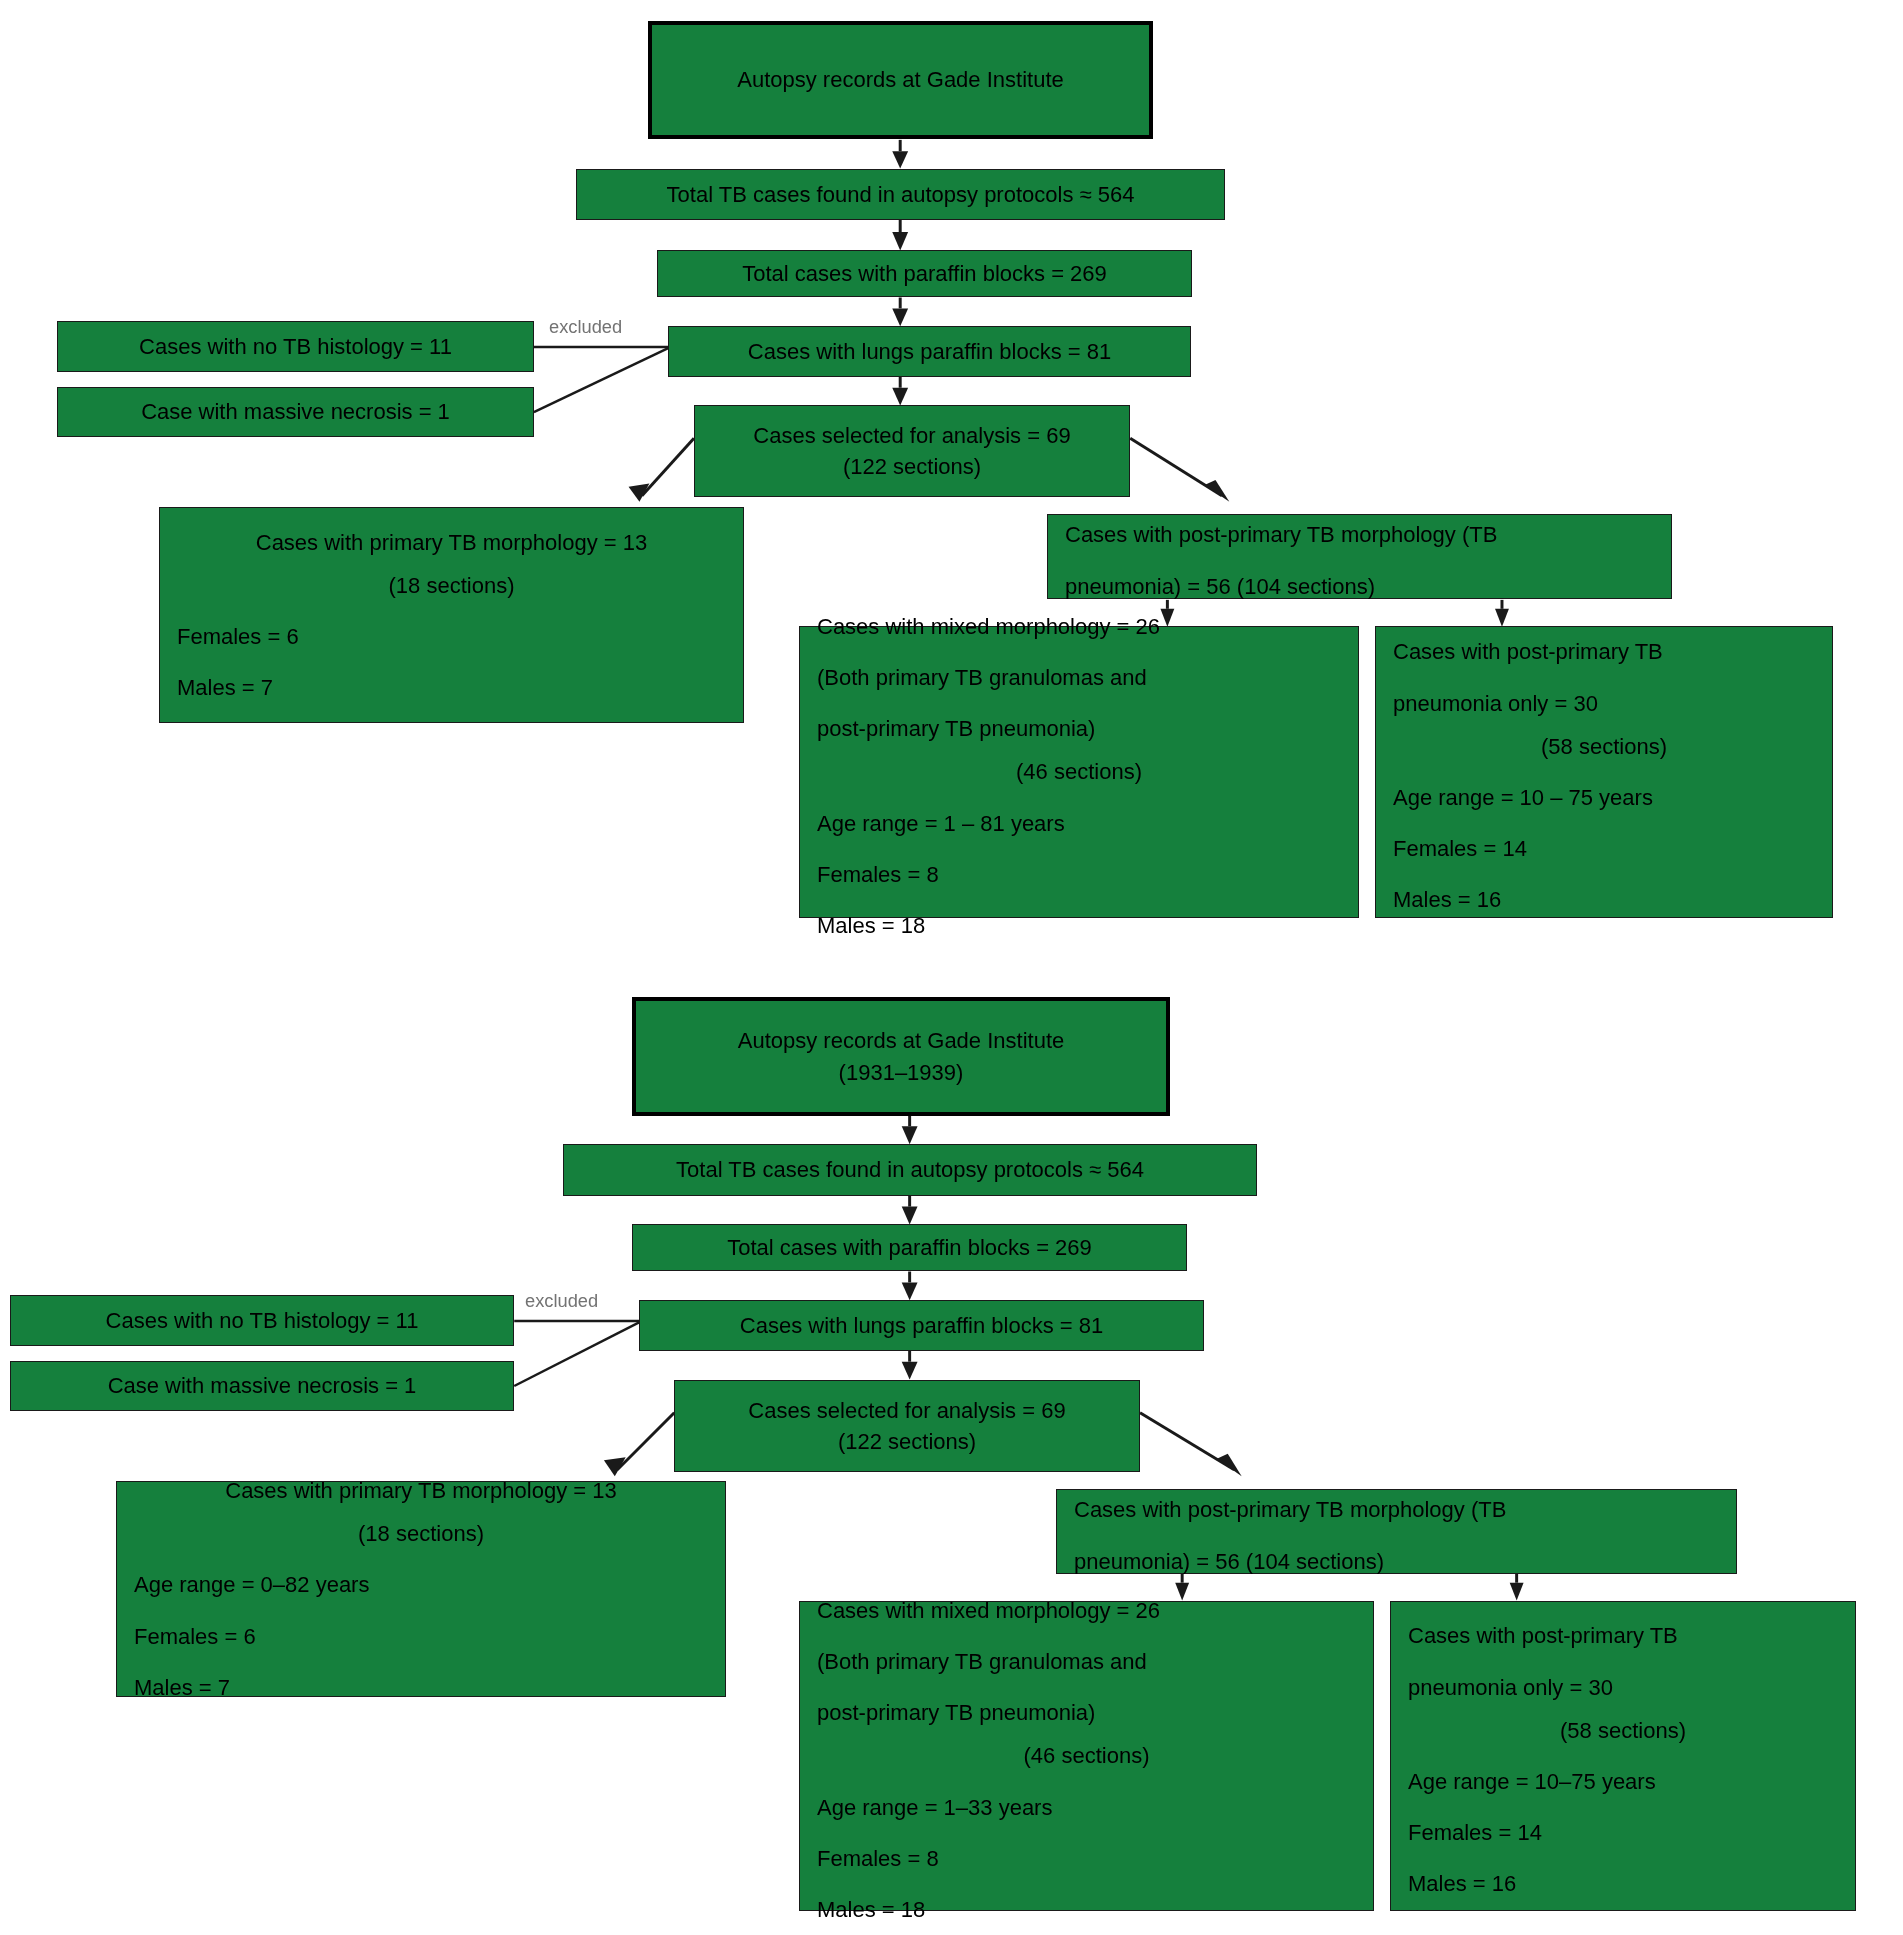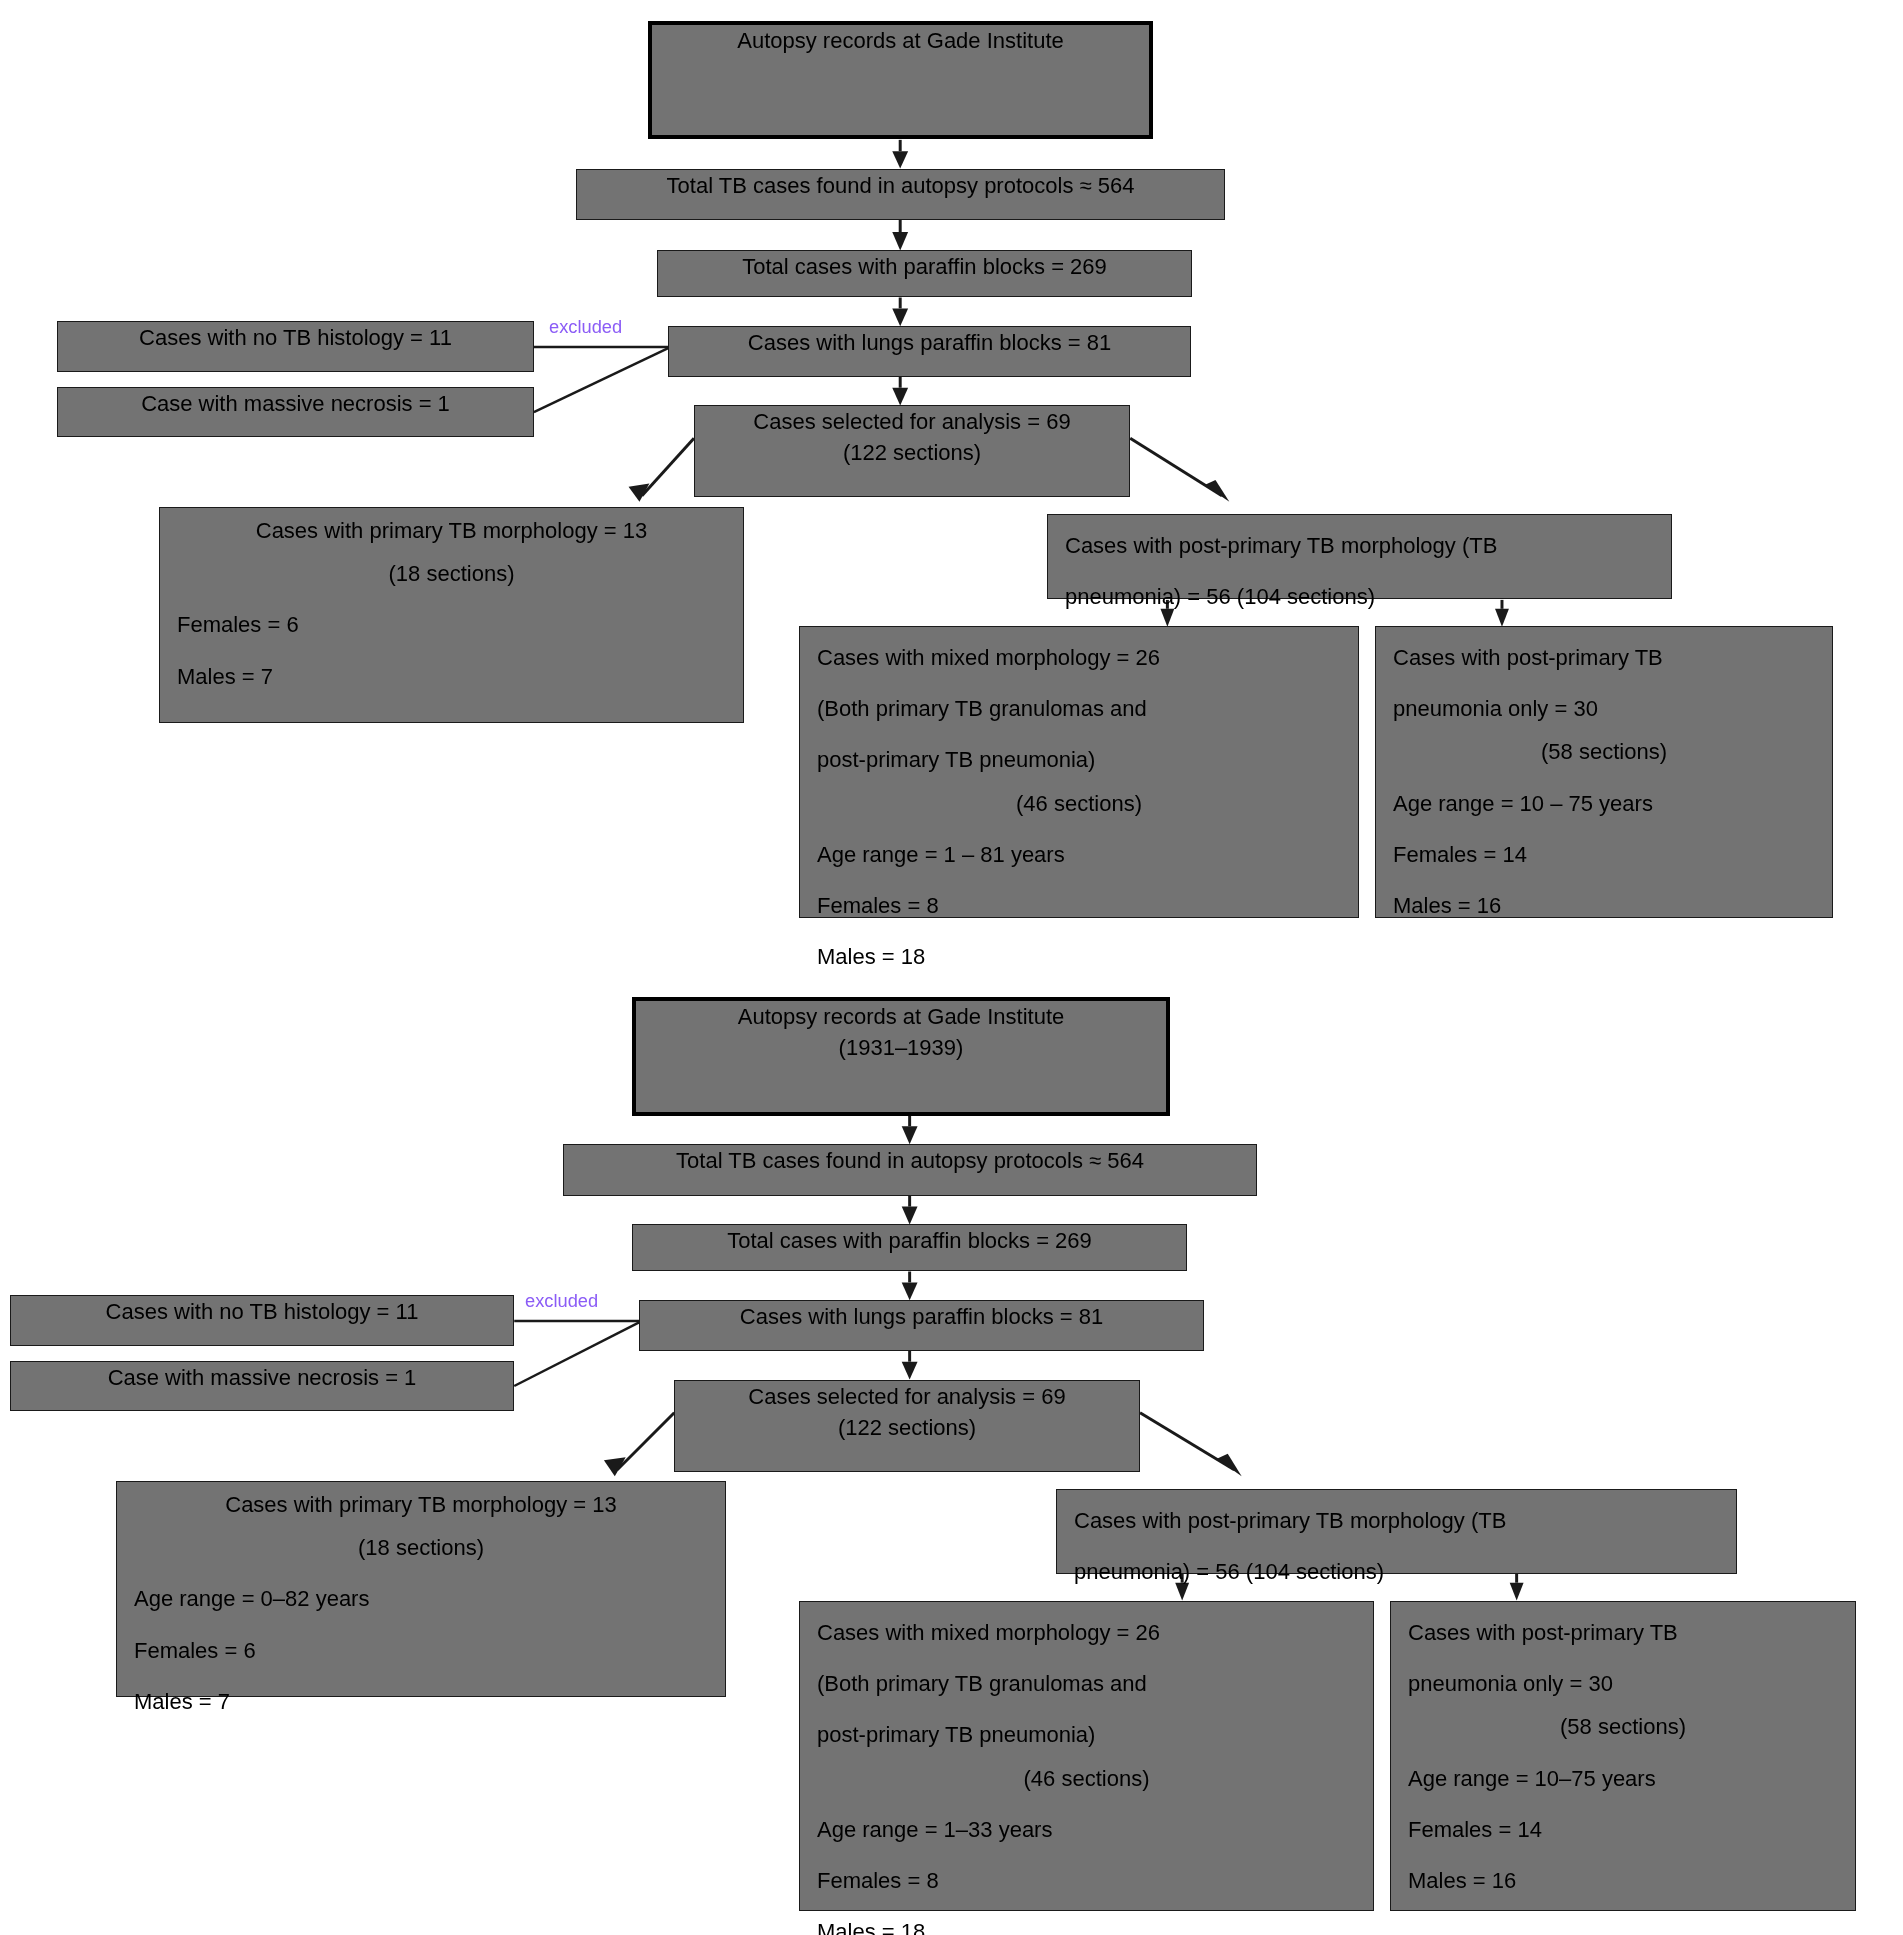--- a/index.html
+++ b/index.html
@@ -23,24 +23,25 @@
     position: absolute;
     left: 0;
     width: 1904px;
   }
   #chart-top  { top: 0px;    height: 942px; }
   #chart-bottom { top: 942px; height: 994px; }
 
   .node {
     position: absolute;
     box-sizing: border-box;
-    background: #737373;
+    background: #15803d;
     border: 1.5px solid #1a1a1a;
     display: flex;
     flex-direction: column;
+    justify-content: center;
     font-size: 22px;
     line-height: 1.42;
   }
   .node.thick { border: 4.5px solid #000000; }
   .node.center { align-items: center; text-align: center; }
   .node.left  { align-items: flex-start; text-align: left; }
   .node.pad   { padding: 7px 17px; gap: 12px; }
 
   .line { white-space: nowrap; }
   .line.ctr { width: 100%; text-align: center; }
@@ -53,21 +54,21 @@
     pointer-events: none;
   }
   .conn line, .conn polyline, .conn path {
     stroke: #1a1a1a;
     fill: none;
   }
   .excluded-label {
     position: absolute;
     font-size: 18.3px;
     white-space: nowrap;
-    color: #8b5cf6;
+    color: #737373;
   }
 </style>
 </head>
 <body>
 
 <div id="root">
 
   <div class="chart" id="chart-top">
 
     <svg class="conn" style="left:0;top:0;width:1904px;height:942px;" viewBox="0 0 3841 1900">

